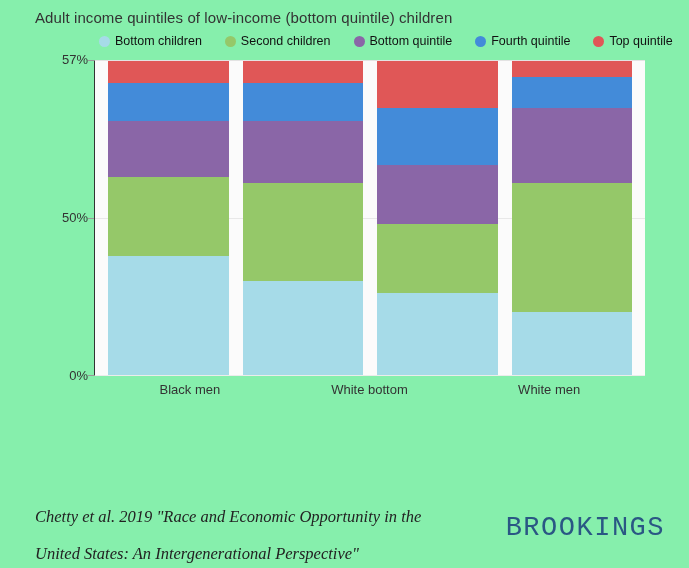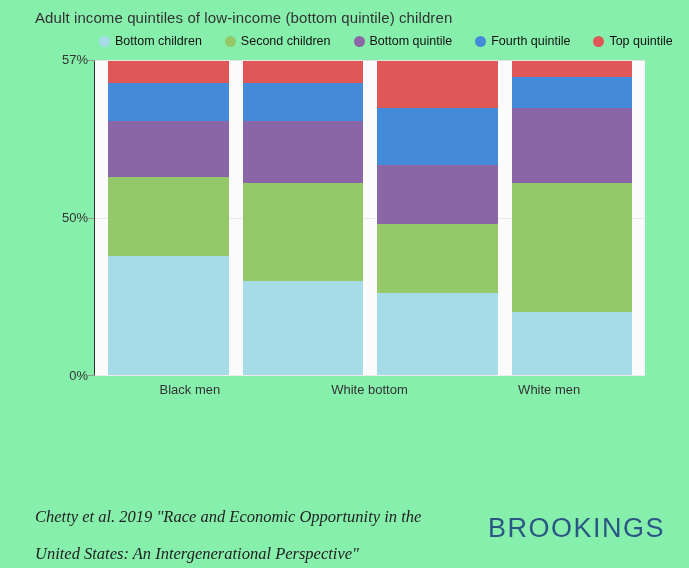--- a/index.html
+++ b/index.html
@@ -62,21 +62,21 @@
     position:absolute; left:35px; top:416px; width:635px;
     font-size:15.5px; line-height:36px; color:#1c1c1c;
   }
   .source {
     position:absolute; left:35px; top:498px; width:420px;
     font-family:"Liberation Serif", serif; font-style:italic;
     font-size:16.5px; line-height:37px; color:#222;
   }
   .logo {
     position:absolute; right:24px; top:513px;
-    font-family:Liberation Sans, sans-serif;
+    font-family:Liberation Mono, monospace;
     font-size:27px; letter-spacing:1.5px; font-weight:400;margin-left:40px;
   }
 </style>
 </head>
 <body>
 
 <div class="page">
 
   <div class="title">Adult income quintiles of low-income (bottom quintile) children</div>
 

